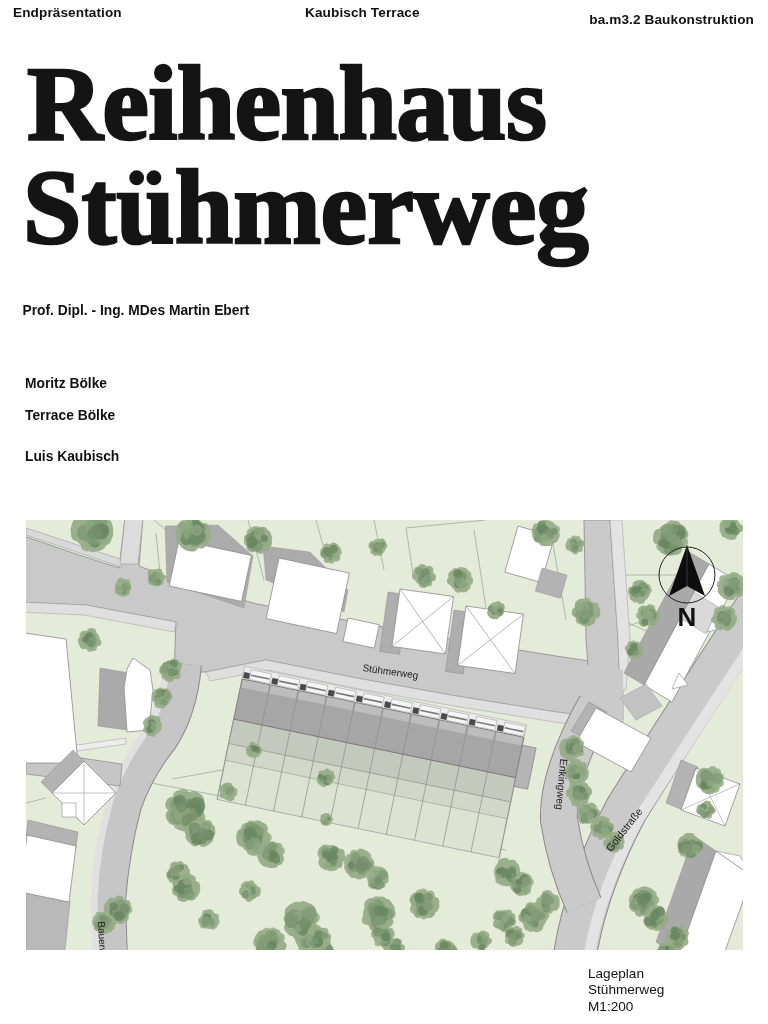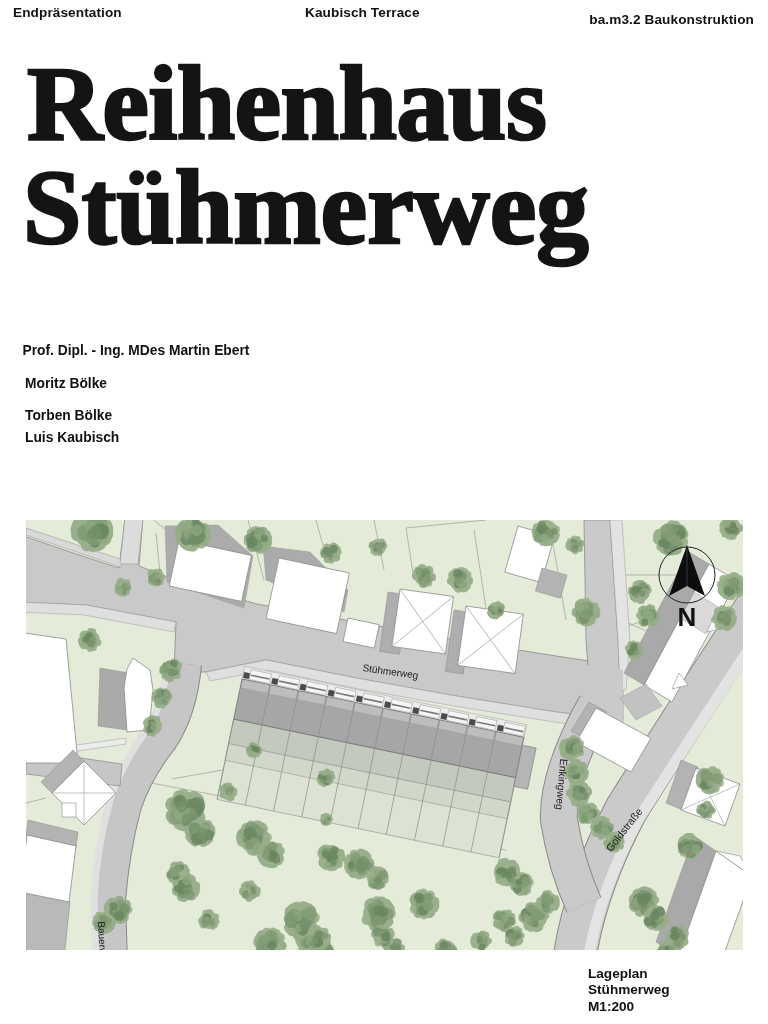--- a/index.html
+++ b/index.html
@@ -1,29 +1,29 @@
 <!DOCTYPE html>
 <html><head><meta charset="utf-8"><style>
 html,body{margin:0;padding:0;background:#ffffff;}
 body{width:768px;height:1024px;position:relative;overflow:hidden;font-family:"Liberation Sans",sans-serif;}
 .hd{position:absolute;top:5.5px;font-size:13.6px;font-weight:bold;color:#111;line-height:1;white-space:nowrap;letter-spacing:0.1px;}
 .title{position:absolute;left:27px;font-family:"Liberation Serif",serif;font-weight:bold;color:#141414;font-size:105px;line-height:1;-webkit-text-stroke:2.6px #141414;letter-spacing:-0.6px;white-space:nowrap;}
 .sub{position:absolute;font-size:13.8px;font-weight:bold;color:#111;line-height:1;white-space:nowrap;}
-.lgp{position:absolute;left:588px;top:966px;font-size:13.6px;font-weight:bold;color:#111;line-height:16.4px;}
+.lgp{position:absolute;left:588px;top:966px;font-size:13.6px;font-weight:normal;color:#111;line-height:16.4px;}
 </style></head>
 <body>
 <div class="hd" style="left:13px;">Endpräsentation</div>
 <div class="hd" style="left:305px;">Kaubisch Terrace</div>
 <div class="hd" style="right:14px;margin-top:7px;">ba.m3.2 Baukonstruktion</div>
 <div class="title" style="top:51px;">Reihenhaus</div>
 <div class="title" style="top:155px;left:23px;letter-spacing:0;">Stühmerweg</div>
-<div class="sub" style="left:22.5px;top:303.8px;margin-top:40px;">Prof. Dipl. - Ing. MDes Martin Ebert</div>
+<div class="sub" style="left:22.5px;top:303.8px;">Prof. Dipl. - Ing. MDes Martin Ebert</div>
 <div class="sub" style="left:25px;top:376.5px;">Moritz Bölke</div>
-<div class="sub" style="left:25px;top:408.6px;">Torben Bölke</div>
-<div class="sub" style="left:25px;top:431px;">Luis Kaubisch</div>
+<div class="sub" style="left:25px;top:408.6px;">Terrace Bölke</div>
+<div class="sub" style="left:25px;top:450px;">Luis Kaubisch</div>
 <div style="position:absolute;left:26px;top:520px;width:717px;height:430px;overflow:hidden;">
 <svg width="717" height="430" viewBox="0 0 717 430">
 <rect x="0" y="0" width="717" height="430" fill="#e4ecd9"></rect>
 <path d="M140,10 L128,0 M238,60 L222,0 M300,36 L290,0 M358,50 L348,0 M388,60 L380,8 L460,0 M460,88 L448,10 M540,100 L524,6 M580,55 L652,55 M585,95 L640,120 M120,262 L480,330 M560,120 L620,100 M146,259 L230,244 M44,230 L100,222 M0,283 L20,278" stroke="#9aa092" stroke-width="0.7" fill="none"></path>
 <polygon points="-8,14 50,34 93,48 99,-2 117,-2 113,46 163,65 231,84 330,102 430,120 530,136 597,146 597,200 530,192 430,176 330,158 240,140 180,152 148,152 150,102 60,85 -8,82" fill="#c9c9c9" stroke="#8a8a8a" stroke-width="0.8"></polygon>
 <polygon points="0,8 97,40 95,47 0,15" fill="#d9d9d9" stroke="#9a9a9a" stroke-width="0.6"></polygon>
 <polygon points="99,-2 117,-2 112,44 94,44" fill="#dcdcdc" stroke="#9a9a9a" stroke-width="0.6"></polygon>
 <polygon points="180,152 240,140 330,158 430,176 530,192 597,200 597,210 528,202 428,186 328,168 242,150 184,161" fill="#dfdfdf" stroke="#9a9a9a" stroke-width="0.5"></polygon>
 <polygon points="-8,82 60,85 150,102 148,112 58,95 -8,92" fill="#dfdfdf" stroke="#9a9a9a" stroke-width="0.5"></polygon>
 <polygon points="558,0 584,0 592,120 594,170 564,170 560,120" fill="#cacaca" stroke="#8a8a8a" stroke-width="0.8"></polygon>

